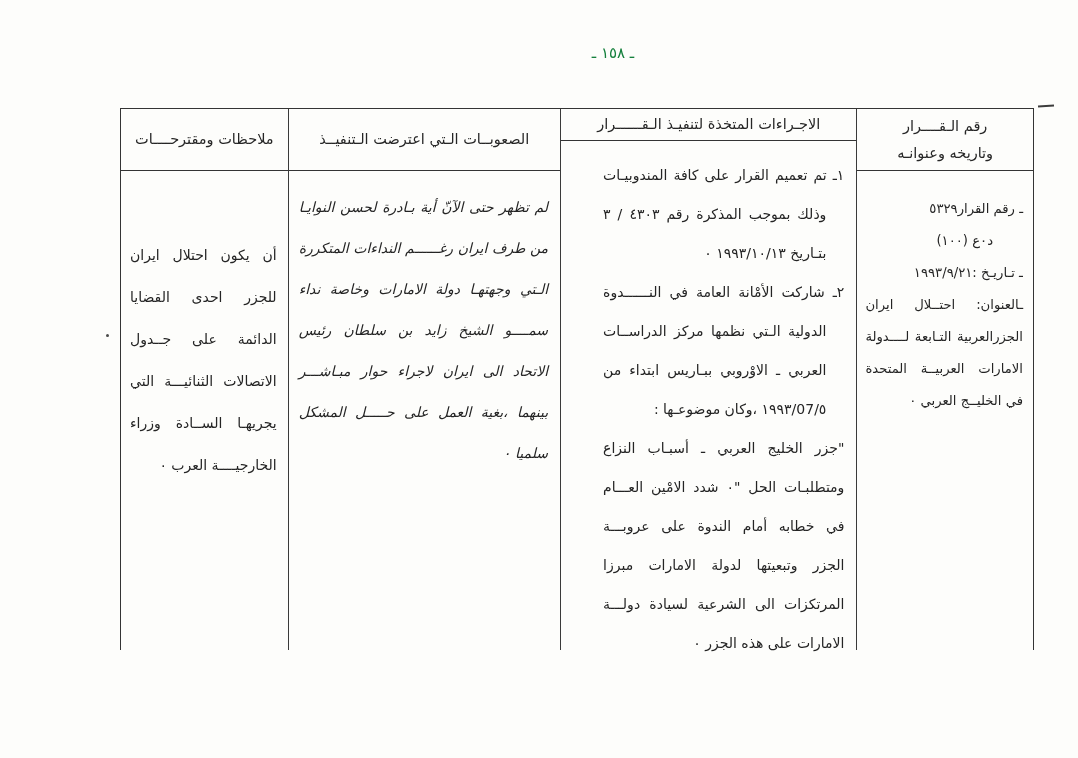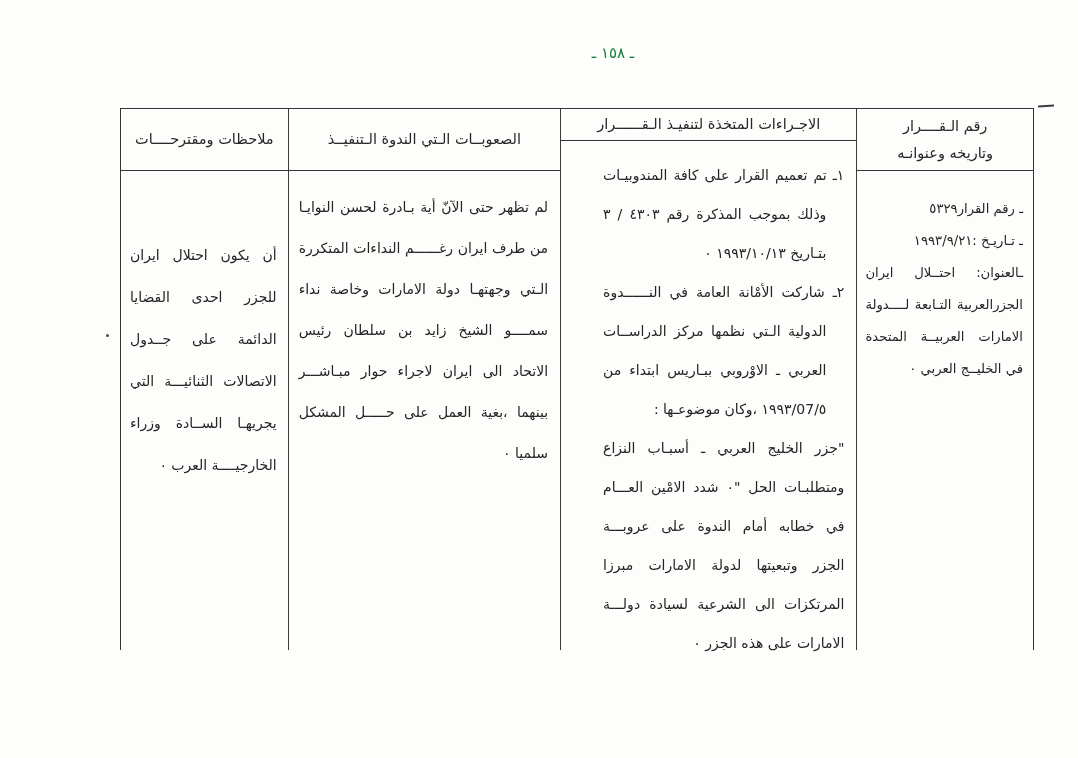--- a/index.html
+++ b/index.html
@@ -56,21 +56,21 @@
   .bd-decision p{ line-height:32px; text-align:right; }
   .bd-decision .indented{ padding-right:30px; }
   .bd-decision .just{ text-align:justify; }
 
   
   .bd-actions{ padding:15px 12px 0 10px; font-size:14px; }
   .bd-actions p{ line-height:39px; text-align:justify;margin-left:32px; }
   .bd-actions .hang{ padding-right:18px; text-indent:-18px; }
 
   
-  .bd-difficulties{ padding:16px 12px 0 10px; font-size:14px; }
+  .bd-difficulties{ padding:16px 12px 0 10px; font-size:14px;font-style:italic; }
   .bd-difficulties p{ line-height:41px; text-align:justify; }
 
   
   .bd-notes{ padding:18px 11px 0 9px; font-size:14px; }
   .bd-notes p{ line-height:42px; text-align:justify; }
 
   
   .artifact-dash{
     position:absolute; top:105px; left:1038px;
     width:16px; height:2px; background:#3c3c3c;
@@ -88,39 +88,40 @@
 
 <div class="res-table">
 
   <div class="col col-decision">
     <div class="hdr">
       <div>رقم الـقــــرار</div>
       <div>وتاريخه وعنوانـه</div>
     </div>
     <div class="bd bd-decision">
       <p>ـ رقم القرار٥٣٢٩</p>
+      <p class="indented">د٠ع (١٠٠)</p>
       <p>ـ تـاريـخ :١٩٩٣/٩/٢١</p>
       <p class="just">ـالعنوان: احتــلال ايران الجزرالعربية التـابعة لــــدولة الامارات العربيــة المتحدة في الخليــج العربي ٠</p>
     </div>
   </div>
 
   <div class="col col-actions">
     <div class="hdr">
       <div>الاجـراءات المتخذة لتنفيـذ الـقــــــرار</div>
     </div>
     <div class="bd bd-actions">
       <p class="hang">١ـ تم تعميم القرار على كافة المندوبيـات وذلك بموجب المذكرة رقم ٤٣٠٣ / ٣ بتـاريخ ١٩٩٣/١٠/١٣ ٠</p>
       <p class="hang">٢ـ شاركت الأمْانة العامة في النــــــدوة الدولية الـتي نظمها مركز الدراســات العربي ـ الاوْروبي ببـاريس ابتداء من ١٩٩٣/07/٥ ،وكان موضوعـها :</p>
       <p>"جزر الخليج العربي ـ أسبـاب النزاع ومتطلبـات الحل "٠ شدد الامْين العـــام في خطابه أمام الندوة على عروبـــة الجزر وتبعيتها لدولة الامارات مبرزا المرتكزات الى الشرعية لسيادة دولـــة الامارات على هذه الجزر ٠</p>
     </div>
   </div>
 
   <div class="col col-difficulties">
     <div class="hdr">
-      <div>الصعوبــات الـتي الندوة الـتنفيــذ</div>
+      <div>الصعوبــات الـتي اعترضت الـتنفيــذ</div>
     </div>
     <div class="bd bd-difficulties">
       <p>لم تظهر حتى الآنّ أية بـادرة لحسن النوايـا من طرف ايران رغــــــم النداءات المتكررة الـتي وجهتهـا دولة الامارات وخاصة نداء سمــــو الشيخ زايد بن سلطان رئيس الاتحاد الى ايران لاجراء حوار مبـاشـــر بينهما ،بغية العمل على حـــــل المشكل سلميا ٠</p>
     </div>
   </div>
 
   <div class="col col-notes">
     <div class="hdr">
       <div>ملاحظات ومقترحــــات</div>
     </div>

